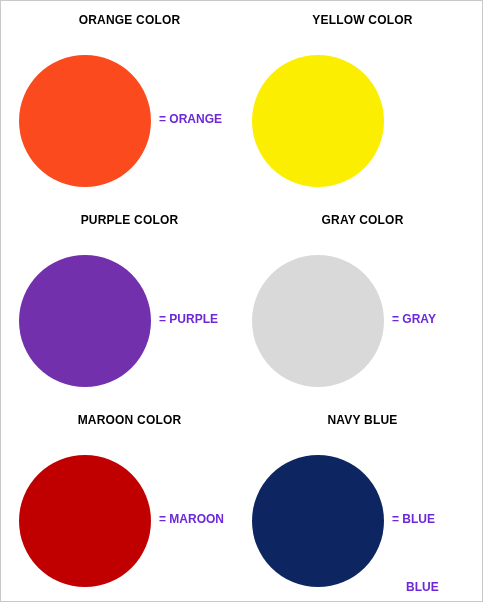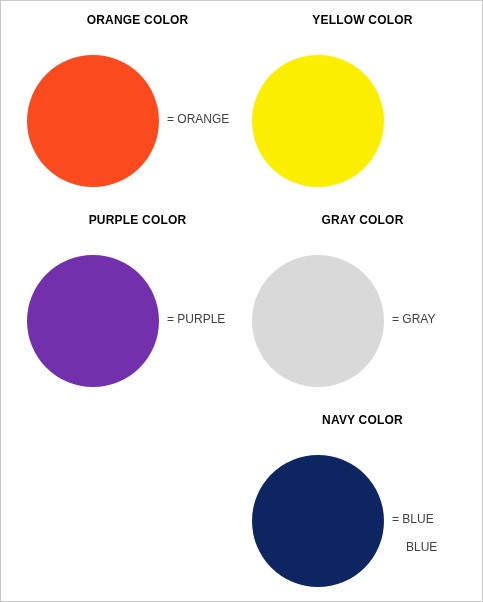--- a/index.html
+++ b/index.html
@@ -43,31 +43,32 @@
     left: 10px;
     width: 132px;
     height: 132px;
     border-radius: 50%;
   }
   .legend {
     position: absolute;
     left: 150px;
     top: 104px;
     font-size: 12px;
-    font-weight: normal;
-    color: #404040;
+    font-weight: bold;
+    color: #6d28d9;
     white-space: nowrap;
     line-height: 28px;
   }
   .legend-line2 {
     display: block;
     padding-left: 14px;
+    margin-top: 40px;
   }
   
-  .col-left  { left: 16px; }
+  .col-left  { left: 8px; }
   .col-right { left: 241px; }
   .row-1 { top: 0px; }
   .row-2 { top: 200px; }
   .row-3 { top: 400px; height: 202px; }
 
   
   .col-right .cell-title { text-align: center; }
 </style>
 </head>
 <body>
@@ -96,23 +97,30 @@
   </div>
 
   <div class="cell col-right row-2">
     <div class="cell-title">GRAY COLOR</div>
     <div class="swatch" style="background: rgb(217, 217, 217);"></div>
     <div class="legend">
       <span>= GRAY</span>
     </div>
   </div>
 
+  <div class="cell col-left row-3">
+    <div class="cell-title">MAROON COLOR</div>
+    <div class="swatch" style="background: rgb(192, 0, 0);"></div>
+    <div class="legend">
+      <span>= MAROON</span>
+    </div>
+  </div>
 
   <div class="cell col-right row-3">
-    <div class="cell-title">NAVY COLOR</div>
+    <div class="cell-title">NAVY BLUE</div>
     <div class="swatch" style="background: rgb(13, 37, 97);"></div>
     <div class="legend">
       <span>= BLUE</span>
       <span class="legend-line2">BLUE</span>
     </div>
   </div>
 
 </div>
 
 </body></html>

